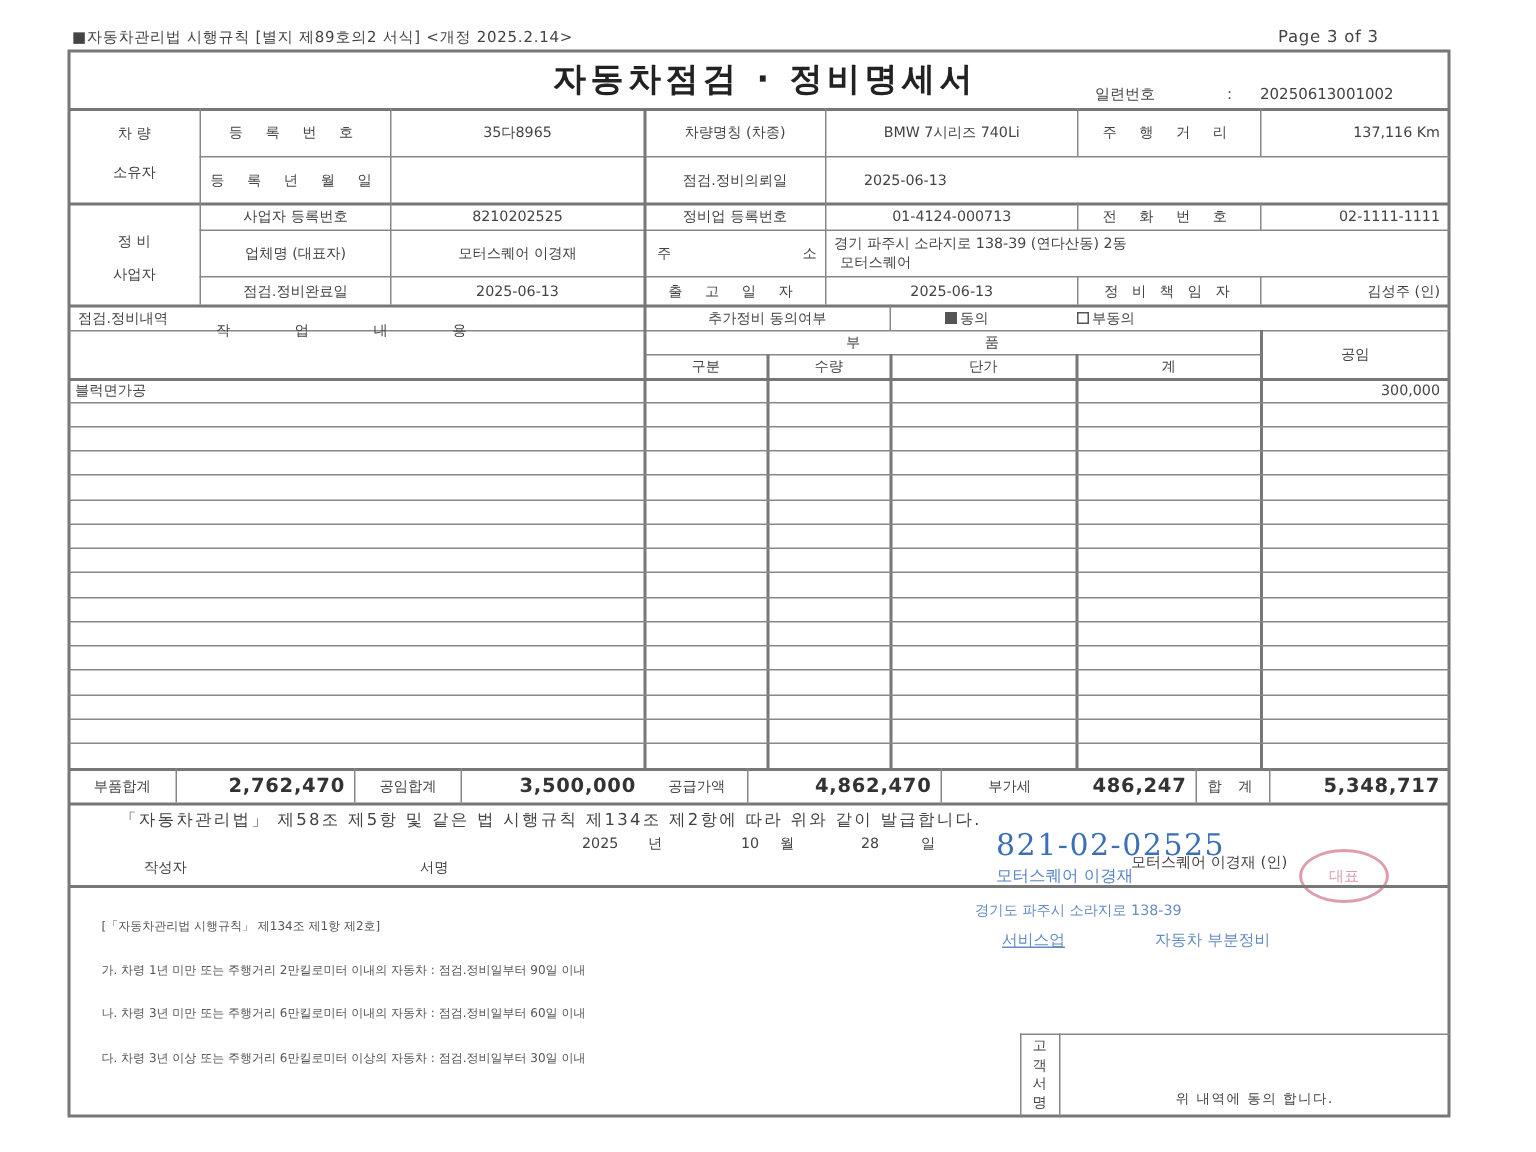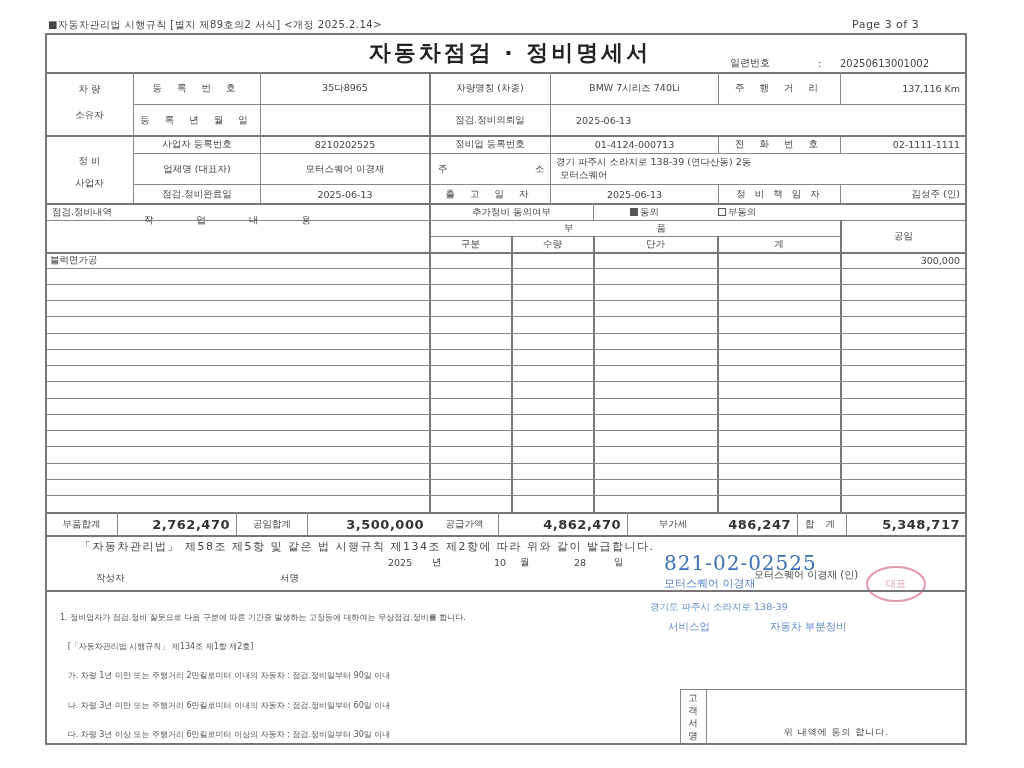--- a/index.html
+++ b/index.html
@@ -185,39 +185,38 @@
 <div class="cell" style="left:280px; top:571px; width:60px; height:14px;">서명</div>
 <div class="cell stamp-blue" style="left:664px; top:576px; width:140px; height:14px; font-size:11px; opacity:0.85;">모터스퀘어 이경재</div>
 <div class="cell" style="left:754px; top:568px; width:200px; height:14px; font-size:10px;">모터스퀘어 이경재 (인)</div>
 <div class="seal">
     <span>대표</span>
   </div>
 
 <div class="hl thick" style="left:46px; top:590px; width:920px;"></div>
 
 <div class="abs notes" style="left:60px; top:593px;">
-  <div>1. 정비업자가 점검.정비 잘못으로 다음 구분에 따른 기간중 발생하는 고장등에 대하여는 무상점검.정비를 합니다.</div>
   <div>   [「자동차관리법 시행규칙」 제134조 제1항 제2호]</div>
   <div>   가. 차령 1년 미만 또는 주행거리 2만킬로미터 이내의 자동차 : 점검.정비일부터 90일 이내</div>
   <div>   나. 차령 3년 미만 또는 주행거리 6만킬로미터 이내의 자동차 : 점검.정비일부터 60일 이내</div>
   <div>   다. 차령 3년 이상 또는 주행거리 6만킬로미터 이상의 자동차 : 점검.정비일부터 30일 이내</div>
   
   
   
   
   
   
   
   
   
   
 </div>
 
 <div class="cell stamp-blue" style="left:650px; top:600px; width:220px; height:14px; font-size:9.5px; opacity:0.8;">경기도 파주시 소라지로 138-39</div>
-<div class="cell stamp-blue" style="left:668px; top:620px; width:80px; height:14px; font-size:10.5px; opacity:0.8;">서비스업</div>
+<div class="cell stamp-blue" style="left:668px; top:620px; width:80px; height:14px; font-size:10.5px; opacity:0.8;text-decoration:underline;">서비스업</div>
 <div class="cell stamp-blue" style="left:770px; top:620px; width:110px; height:14px; font-size:10.5px; opacity:0.8;">자동차 부분정비</div>
 
 <div class="hl" style="left:680px; top:689px; width:286px;"></div>
 <div class="vl" style="left:680px; top:689px; height:56px;"></div>
 <div class="vl" style="left:706px; top:689px; height:56px;"></div>
 <div class="abs" style="left:682px; top:692px; width:22px; font-size:9.5px; line-height:12.5px; text-align:center; color:#444;">
   <div>고</div>
   <div>객</div>
   <div>서</div>
   <div>명</div>

